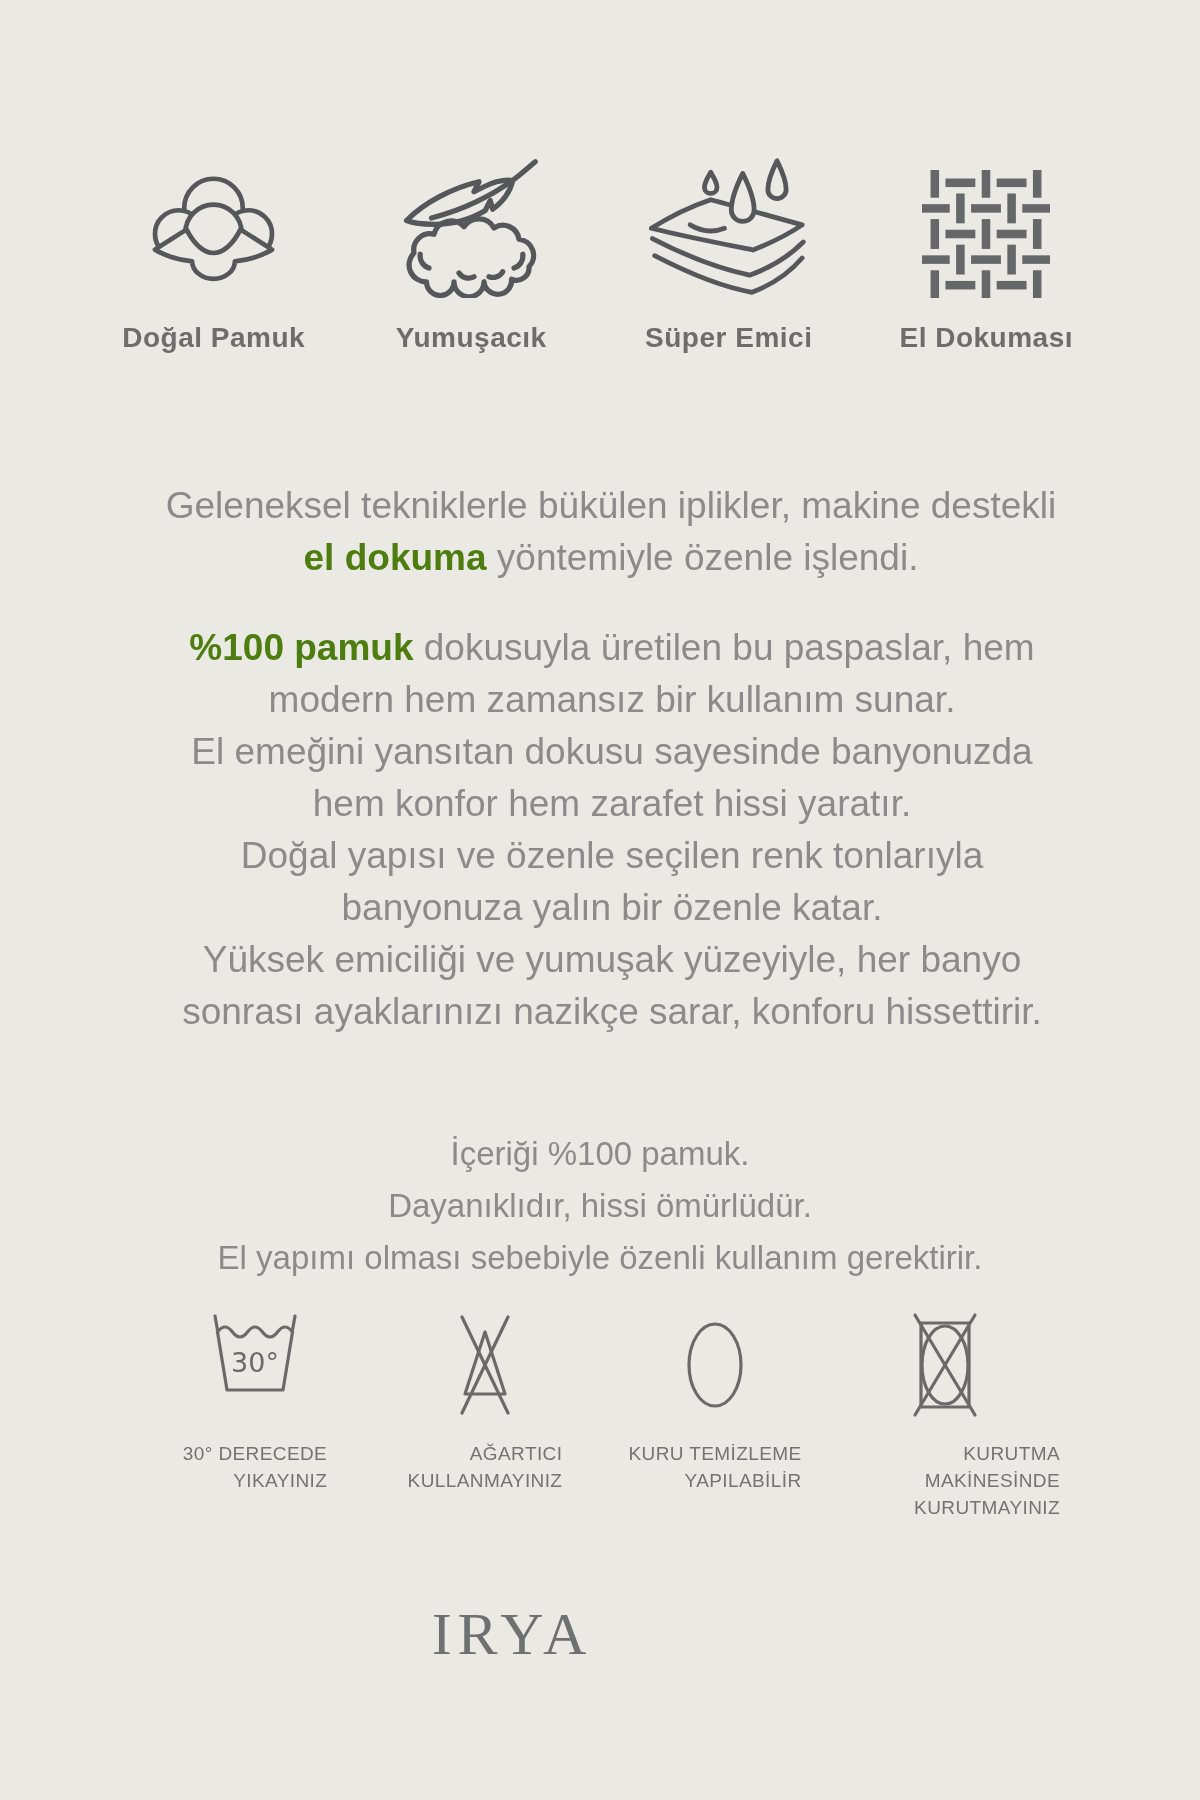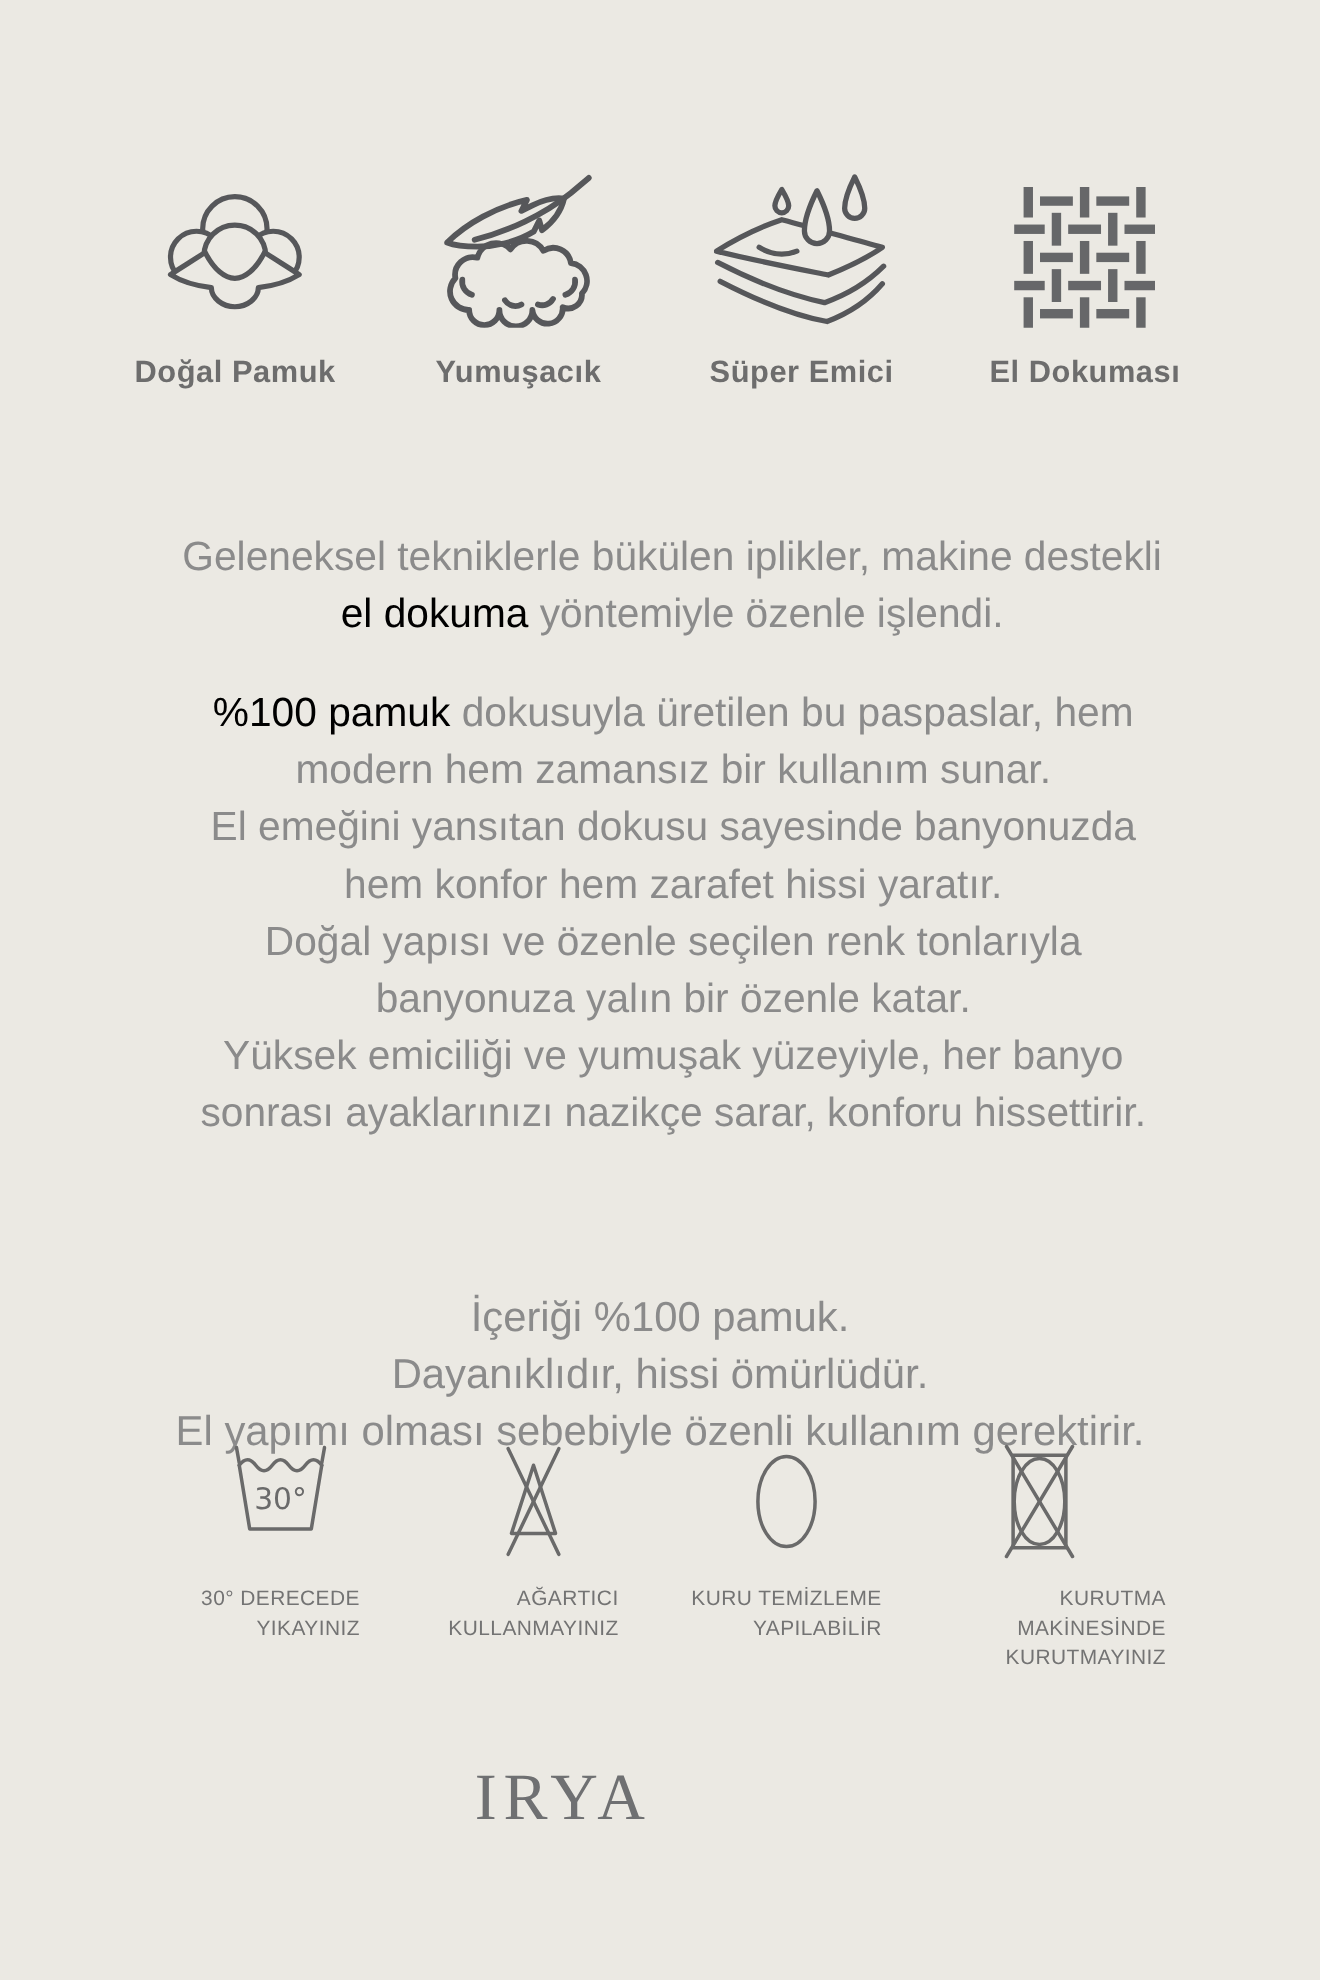--- a/index.html
+++ b/index.html
@@ -9,22 +9,22 @@
     font-family:"Liberation Sans", sans-serif;
   }
   .features{position:absolute; top:140px; left:85px; width:1030px; display:flex;}
   .feature-col{flex:1; display:flex; flex-direction:column; align-items:center;}
   .feature-icon-box{height:158px; display:flex; align-items:flex-end; justify-content:center;}
   .feature-label{margin-top:24px; font-size:28px; color:#6d6d6d; letter-spacing:.5px;font-weight:bold;}
 
   .para{position:absolute; left:0; width:1200px; text-align:center; color:#8b8b8b;}
   .para1{top:480px; font-size:37px; line-height:52px;padding-left:11px;}
   .para2{top:622px; font-size:37px; line-height:52px;margin-left:12px;}
-  .para b{color:#000000; font-weight:normal;}
-  .composition{top:1172px; font-size:38px; line-height:52px;}
+  .para b{color:#4d7c0f; font-weight:bold;}
+  .composition{top:1128px; font-size:33px; line-height:52px;}
 
   .care{position:absolute; top:1308px; left:140px; width:920px; display:flex;}
   .care-col{flex:1; display:flex; flex-direction:column; align-items:center;}
   .care-icon-box{height:128px; display:flex; align-items:flex-start; justify-content:center;}
   .care-label{margin-top:4px; font-size:19px; line-height:27px; color:#737373;
               text-align:right; letter-spacing:.4px;}
 
   .logo{position:absolute; top:1600px; left:0; width:1024px; text-align:center;
         font-family:"Liberation Serif", serif; font-size:60px; color:#6f7072;
         letter-spacing:6px;}

